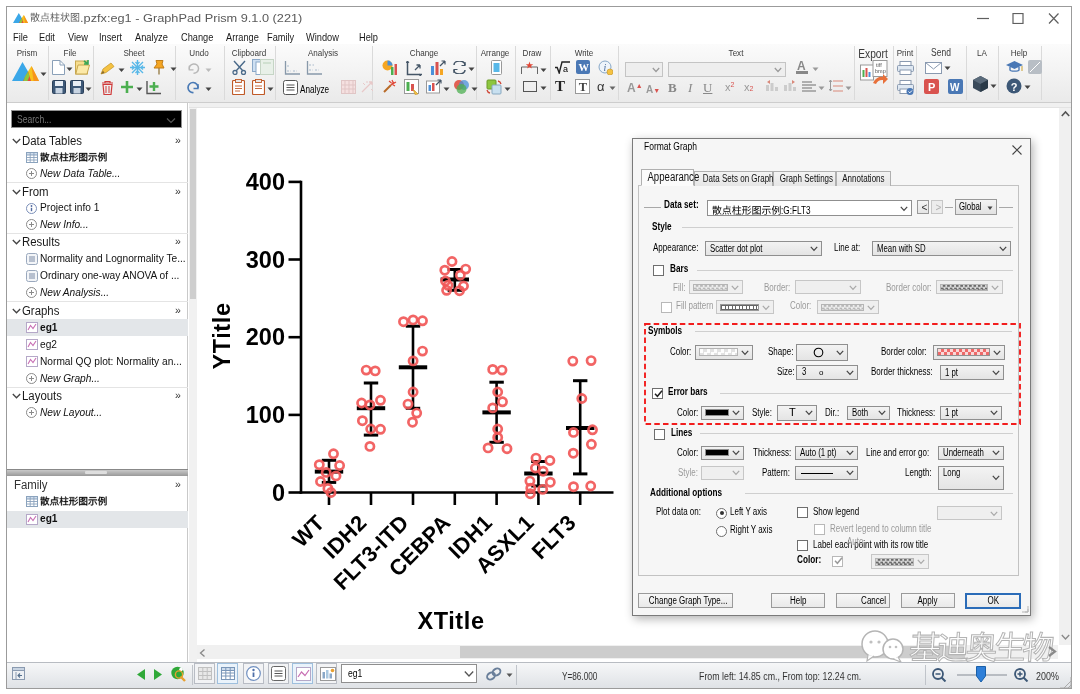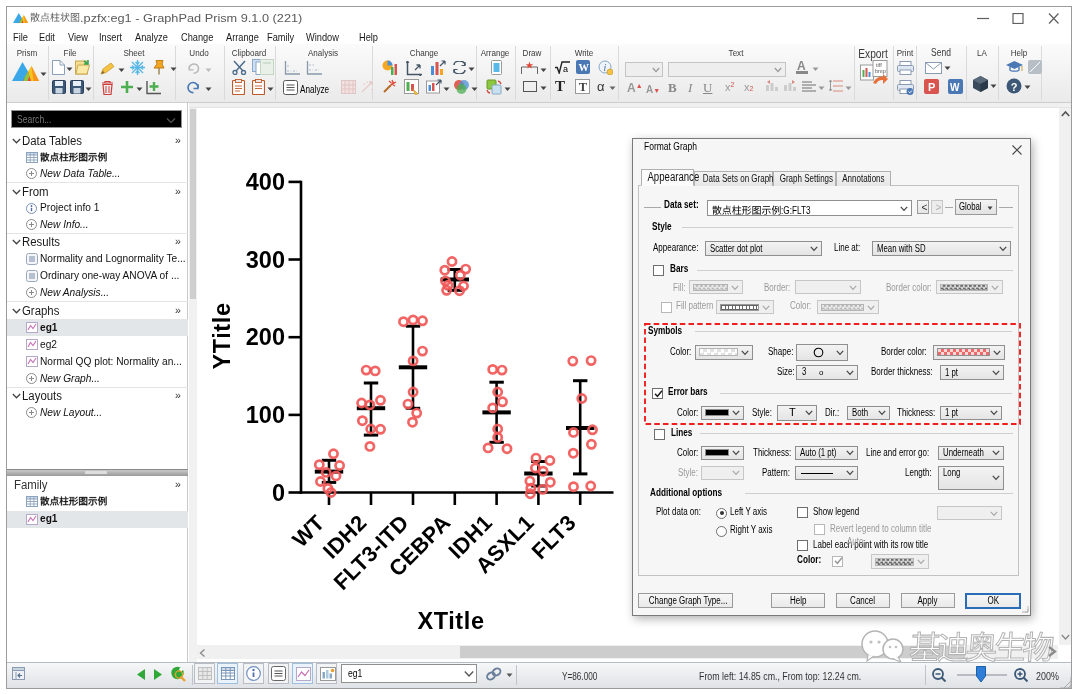--- a/index.html
+++ b/index.html
@@ -933,21 +933,21 @@
   </div>
 <div class="ab" style="left:847px;top:536px;white-space:nowrap;font-size:10px;line-height:12px"><span class="sx" style="transform:scaleX(0.8);font-size:10px;color:#9a9a9a">Auto</span></div>
 <div class="ab" style="left:871px;top:554px;width:58px;height:15px;background:#efefef;border:1px solid #c6c6c6">
     <div style="position:absolute;left:3px;top:2.5px;right:14px;bottom:2.5px;background:repeating-conic-gradient(#6a6a6a 0% 25%, #d8d8d8 0% 50%) 0 0/4.4px 4.4px;border:1px solid #b5b5b5"></div>
     <svg style="position:absolute;right:3px;top:50%;margin-top:-2.5px" width="8" height="6" viewBox="0 0 8 6">
       <path d="M0.8 0.8 L4 4.4 L7.2 0.8" fill="none" stroke="#a8a8a8" stroke-width="1.2"></path>
     </svg>
   </div>
 <div class="ab" style="left:638px;top:593px;width:95px;height:15px;background:linear-gradient(#f7f7f7,#e9e9e9);border:1px solid #9a9a9a;text-align:center;font-size:10px;line-height:13px"><span class="sxc">Change Graph Type...</span></div>
 <div class="ab" style="left:771px;top:593px;width:54px;height:15px;background:linear-gradient(#f7f7f7,#e9e9e9);border:1px solid #9a9a9a;text-align:center;font-size:10px;line-height:13px"><span class="sxc">Help</span></div>
-<div class="ab" style="left:836px;top:593px;width:54px;height:15px;background:linear-gradient(#f7f7f7,#e9e9e9);border:1px solid #9a9a9a;text-align:center;font-size:10px;line-height:13px"><span class="sxc">Cancel</span></div>
+<div class="ab" style="left:836px;top:593px;width:54px;height:15px;background:linear-gradient(#f7f7f7,#e9e9e9);border:1px solid #9a9a9a;text-align:right;font-size:10px;line-height:13px"><span class="sxc">Cancel</span></div>
 <div class="ab" style="left:901px;top:593px;width:54px;height:15px;background:linear-gradient(#f7f7f7,#e9e9e9);border:1px solid #9a9a9a;text-align:center;font-size:10px;line-height:13px"><span class="sxc">Apply</span></div>
 <div class="ab" style="left:965px;top:592.5px;width:56px;height:16px;background:linear-gradient(#f7f7f7,#e9e9e9);border:2px solid #2b6cb8;text-align:center;font-size:10px;line-height:12px"><span class="sxc">OK</span></div>
 <svg class="ab" style="left:1022px;top:606px" width="7" height="7" viewBox="0 0 7 7">
     <path d="M6 0 V6 H0 M6 3 V6 H3" fill="none" stroke="#b5b5b5"></path>
   </svg>
 <svg class="ab" style="left:858px;top:630px" width="48" height="34" viewBox="0 0 48 34">
     <circle cx="17" cy="14" r="13" fill="#fff" stroke="#b5b5b5" stroke-width="1.5"></circle>
     <path d="M10 25 L9 31 L16 26" fill="#fff" stroke="#b5b5b5" stroke-width="1.2"></path>
     <circle cx="35" cy="19" r="10" fill="#fff" stroke="#b5b5b5" stroke-width="1.5"></circle>
     <path d="M40 27 L43 32 L35 29" fill="#fff" stroke="#b5b5b5" stroke-width="1.2"></path>

